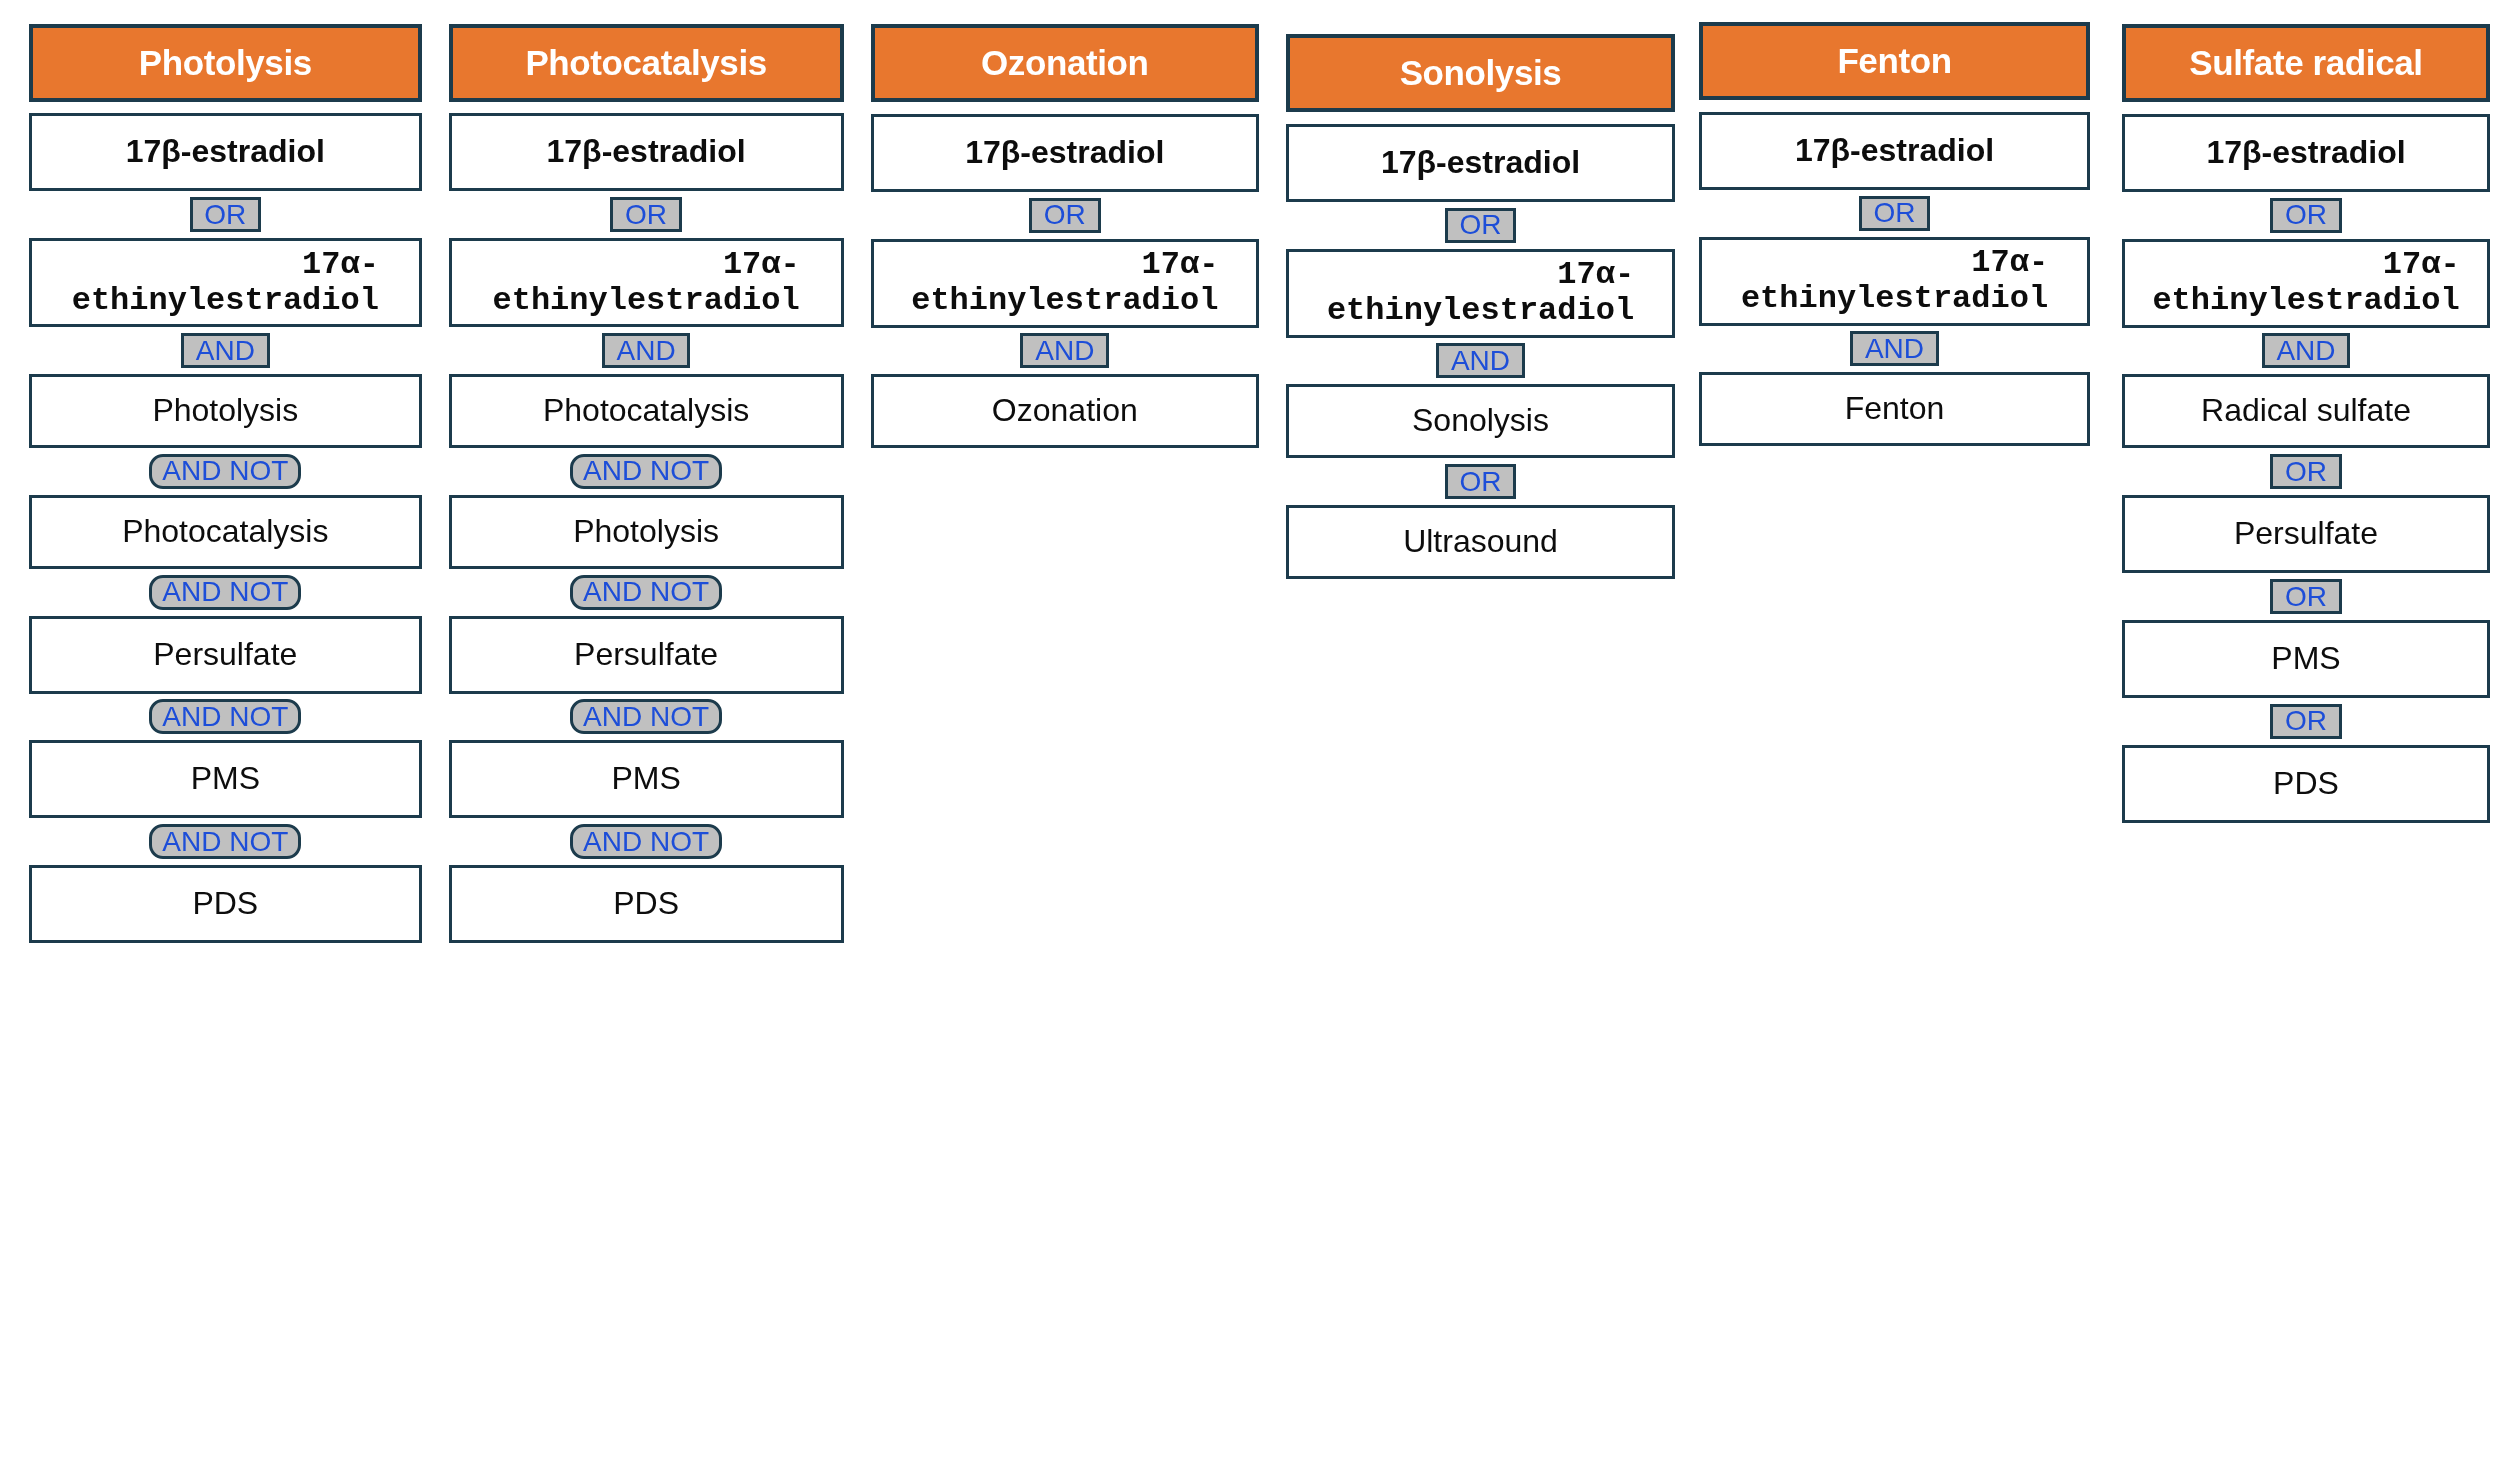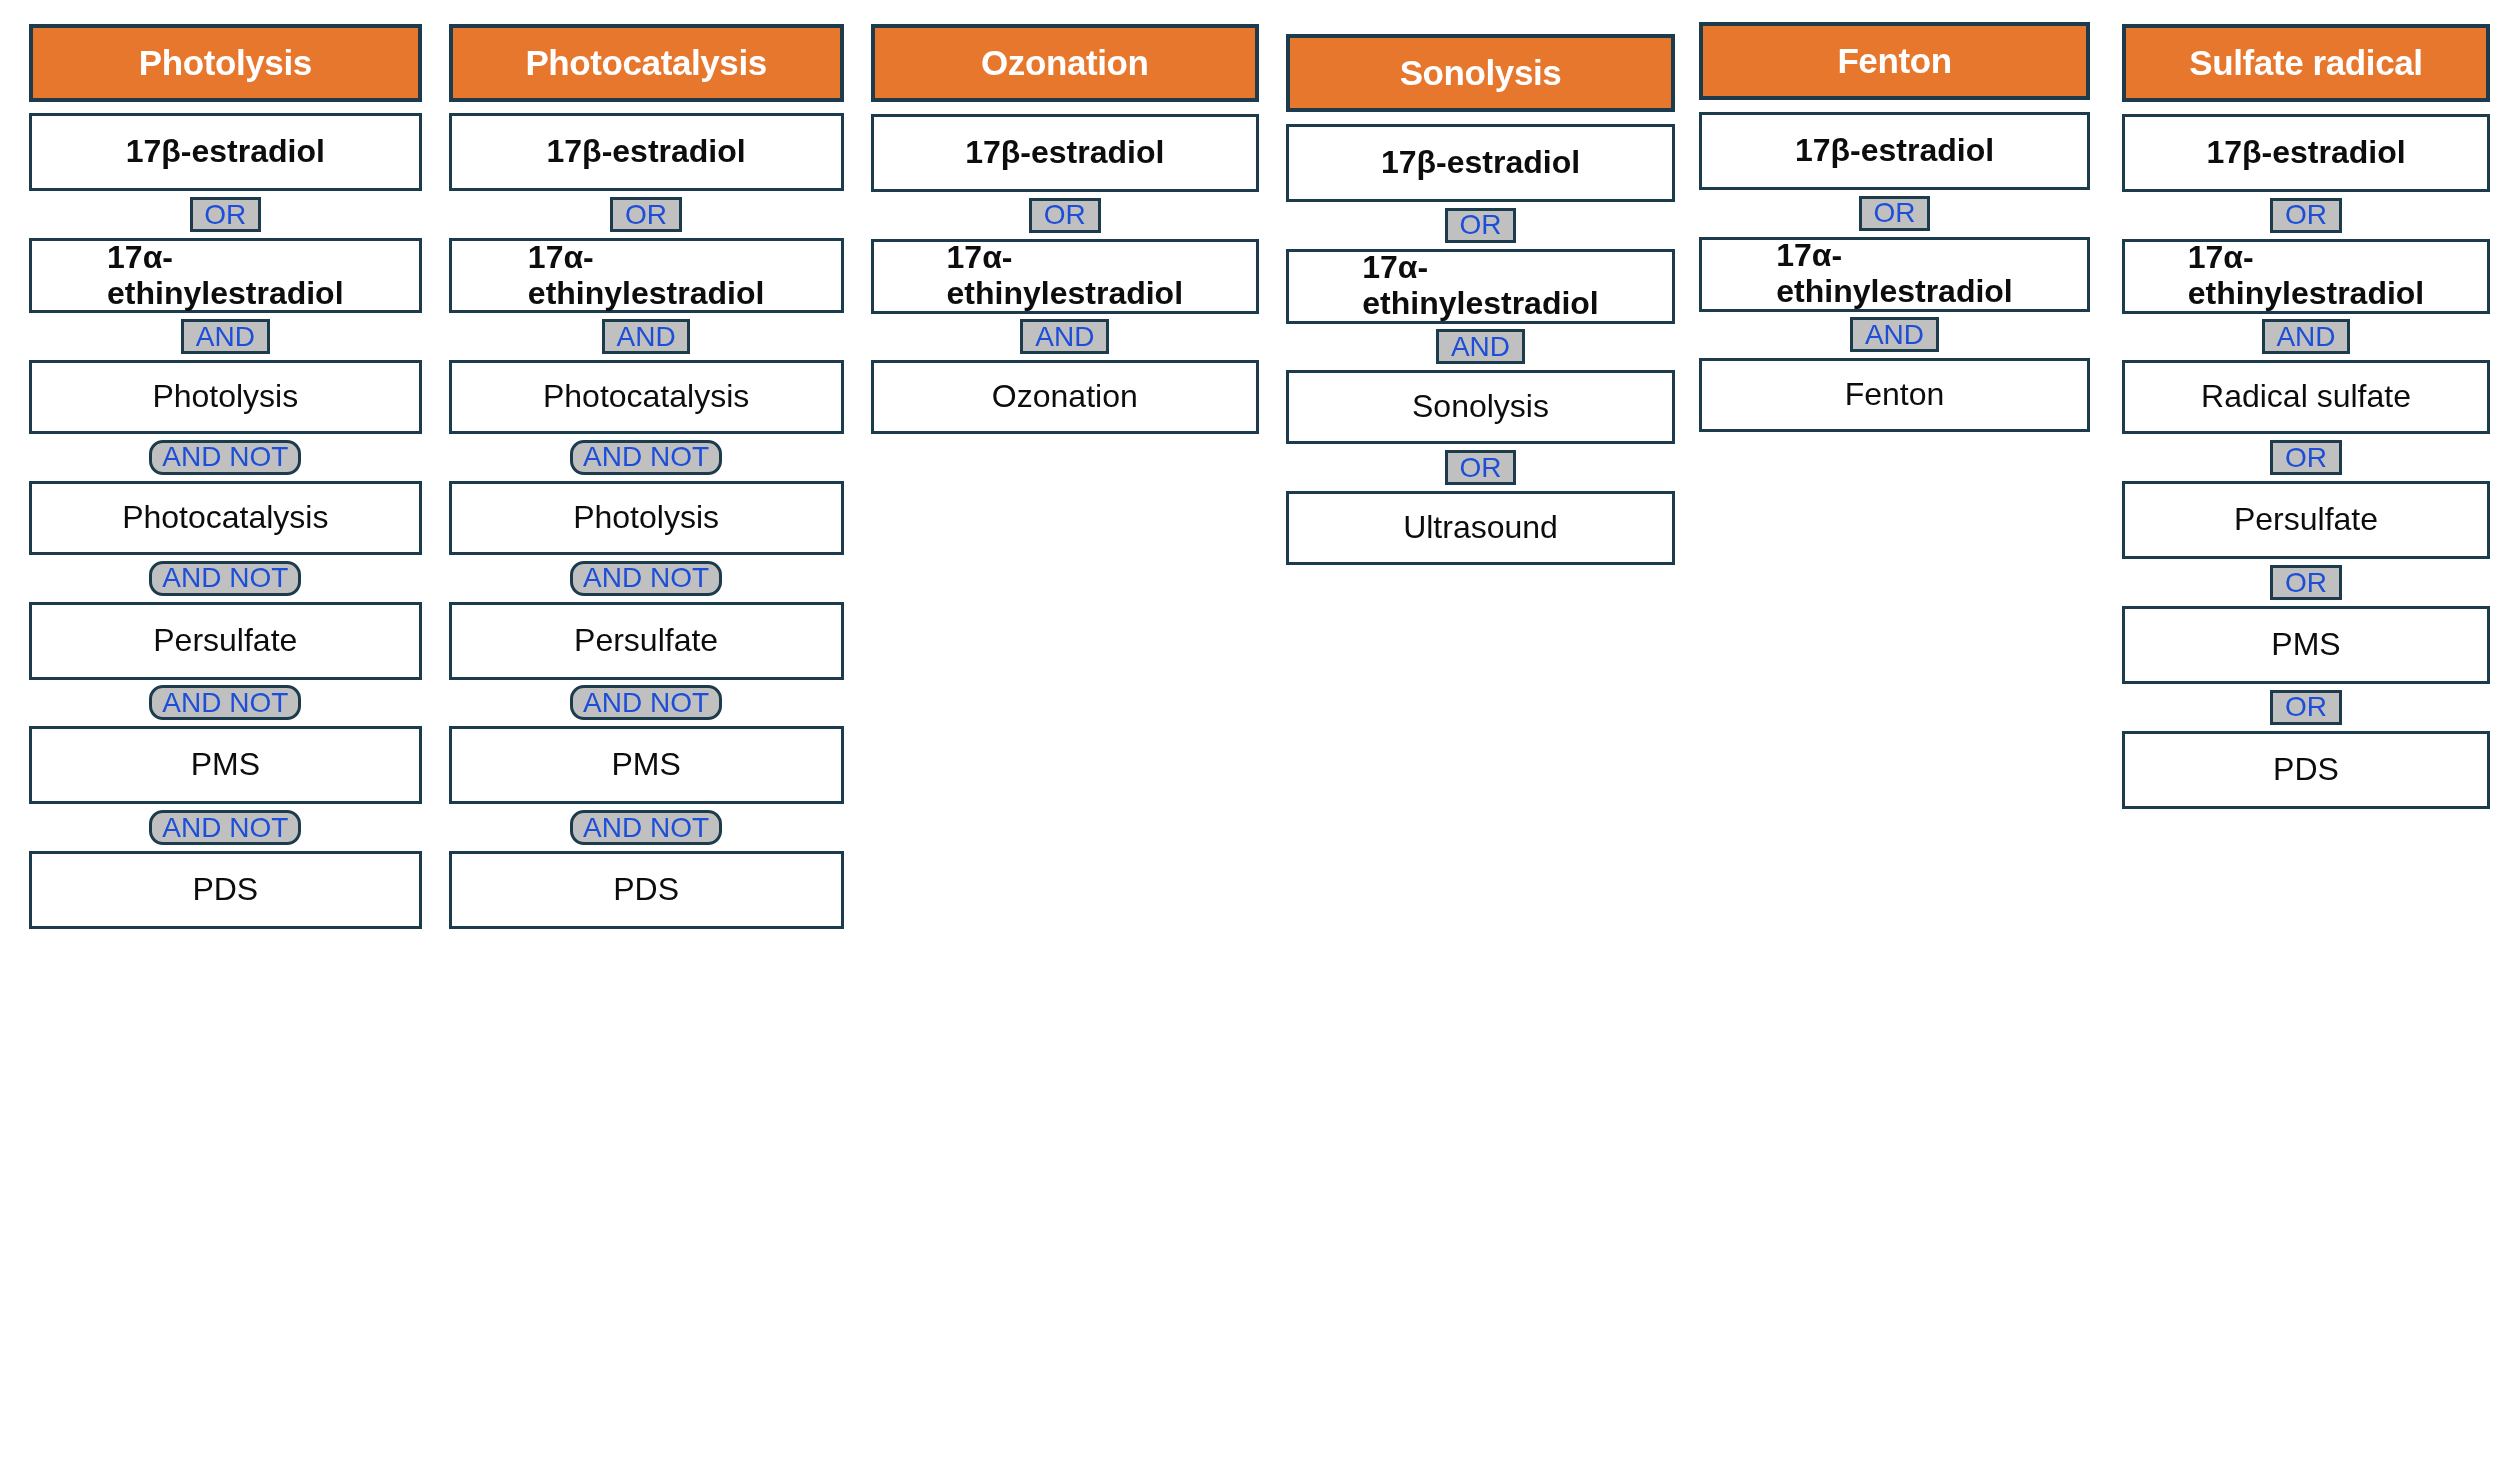--- a/index.html
+++ b/index.html
@@ -59,31 +59,31 @@
 
   .term-box {
     width: 100%;
     box-sizing: border-box;
     background: #ffffff;
     border: 3.4px solid #1C3B4C;
     color: #0d0d0d;
     display: flex;
     align-items: center;
     justify-content: center;
-    text-align: left;
+    text-align: right;
     line-height: 1.12;
     padding: 3.4px 6.7px;
   }
 
   .term-box.bold  { font-weight: bold; font-size: 32px; }
   .term-box.plain { font-weight: normal; font-size: 32px; }
 
   
   .h-estradiol   { height: 78px; }
-  .h-ethinyl     { height: 75px; }
+  .h-ethinyl     { height: 89px; font-family: Liberation Mono, monospace; }
   .h-process     { height: 74px; }
   .h-chem        { height: 78px; }
 
   .connector {
     background: #C0C0C0;
     border: 3.4px solid #1C3B4C;
     color: #1d4ed8;
     font-size: 28px;
     font-weight: normal;
     line-height: 1;

